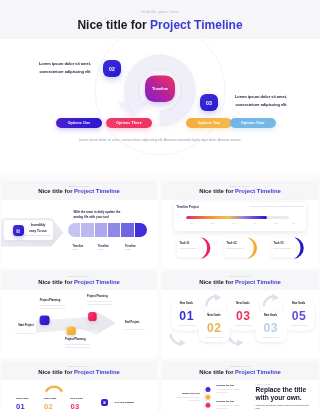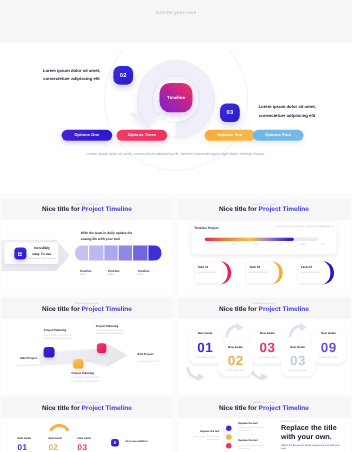--- a/index.html
+++ b/index.html
@@ -81,20 +81,21 @@
   .tick{position:absolute;font-size:2.1px;color:#c2c2cc;text-align:center;}
 </style>
 </head>
 <body>
 
 <div class="page">
 
   <div class="slide s1">
     <div class="hdr">
       <div class="sub">Subtitle goes here</div>
+      <div class="ttl"><span>Nice title for </span><span class="ac">Project Timeline</span></div>
     </div>
     <div class="body">
       <svg class="hero-svg" width="320" height="136" viewBox="0 0 320 136">
         <defs>
           <linearGradient id="gsq" x1="0" y1="1" x2="1" y2="0">
             <stop offset="0" stop-color="#7b1fd4"></stop>
             <stop offset="0.45" stop-color="#b3219c"></stop>
             <stop offset="1" stop-color="#f2355c"></stop>
           </linearGradient>
           <filter id="sq-sh" x="-60%" y="-60%" width="220%" height="220%">
@@ -349,21 +350,21 @@
 
       <div class="abs c" style="left:66px;top:12.3px;width:31px;font-size:2.6px;font-weight:700;color:#15152b;">New Goals</div>
       <div class="abs c" style="left: 66px; top: 19.5px; width: 31px; font-size: 12.2px; font-weight: 700; letter-spacing: 0.5px; text-indent: 0.5px; color: rgb(232, 52, 95);">03</div>
       <div class="abs c" style="left:66px;top:34.4px;width:31px;font-size:2.1px;color:#c6c6d2;">Lorem ipsum dolor</div>
 
       <div class="abs c" style="left:93.6px;top:23.9px;width:31px;font-size:2.6px;font-weight:700;color:#15152b;">New Goals</div>
       <div class="abs c" style="left: 93.6px; top: 31.1px; width: 31px; font-size: 12.2px; font-weight: 700; letter-spacing: 0.5px; text-indent: 0.5px; color: rgb(185, 207, 232);">03</div>
       <div class="abs c" style="left:93.6px;top:46px;width:31px;font-size:2.1px;color:#c6c6d2;">Lorem ipsum dolor</div>
 
       <div class="abs c" style="left:121.7px;top:12.3px;width:31px;font-size:2.6px;font-weight:700;color:#15152b;">New Goals</div>
-      <div class="abs c" style="left: 121.7px; top: 19.5px; width: 31px; font-size: 12.2px; font-weight: 700; letter-spacing: 0.5px; text-indent: 0.5px; color: rgb(107, 79, 208);">09</div>
+      <div class="abs c" style="left: 121.7px; top: 19.5px; width: 31px; font-size: 12.2px; font-weight: 700; letter-spacing: 0.5px; text-indent: 0.5px; color: rgb(107, 79, 208);">05</div>
       <div class="abs c" style="left:121.7px;top:34.4px;width:31px;font-size:2.1px;color:#c6c6d2;">Lorem ipsum dolor</div>
     </div>
   </div>
 
   <div class="slide sm r4a">
     <div class="hdr">
       <div class="sub">Subtitle goes here</div>
       <div class="ttl"><span>Nice title for </span><span class="ac">Project Timeline</span></div>
     </div>
     <div class="body">

